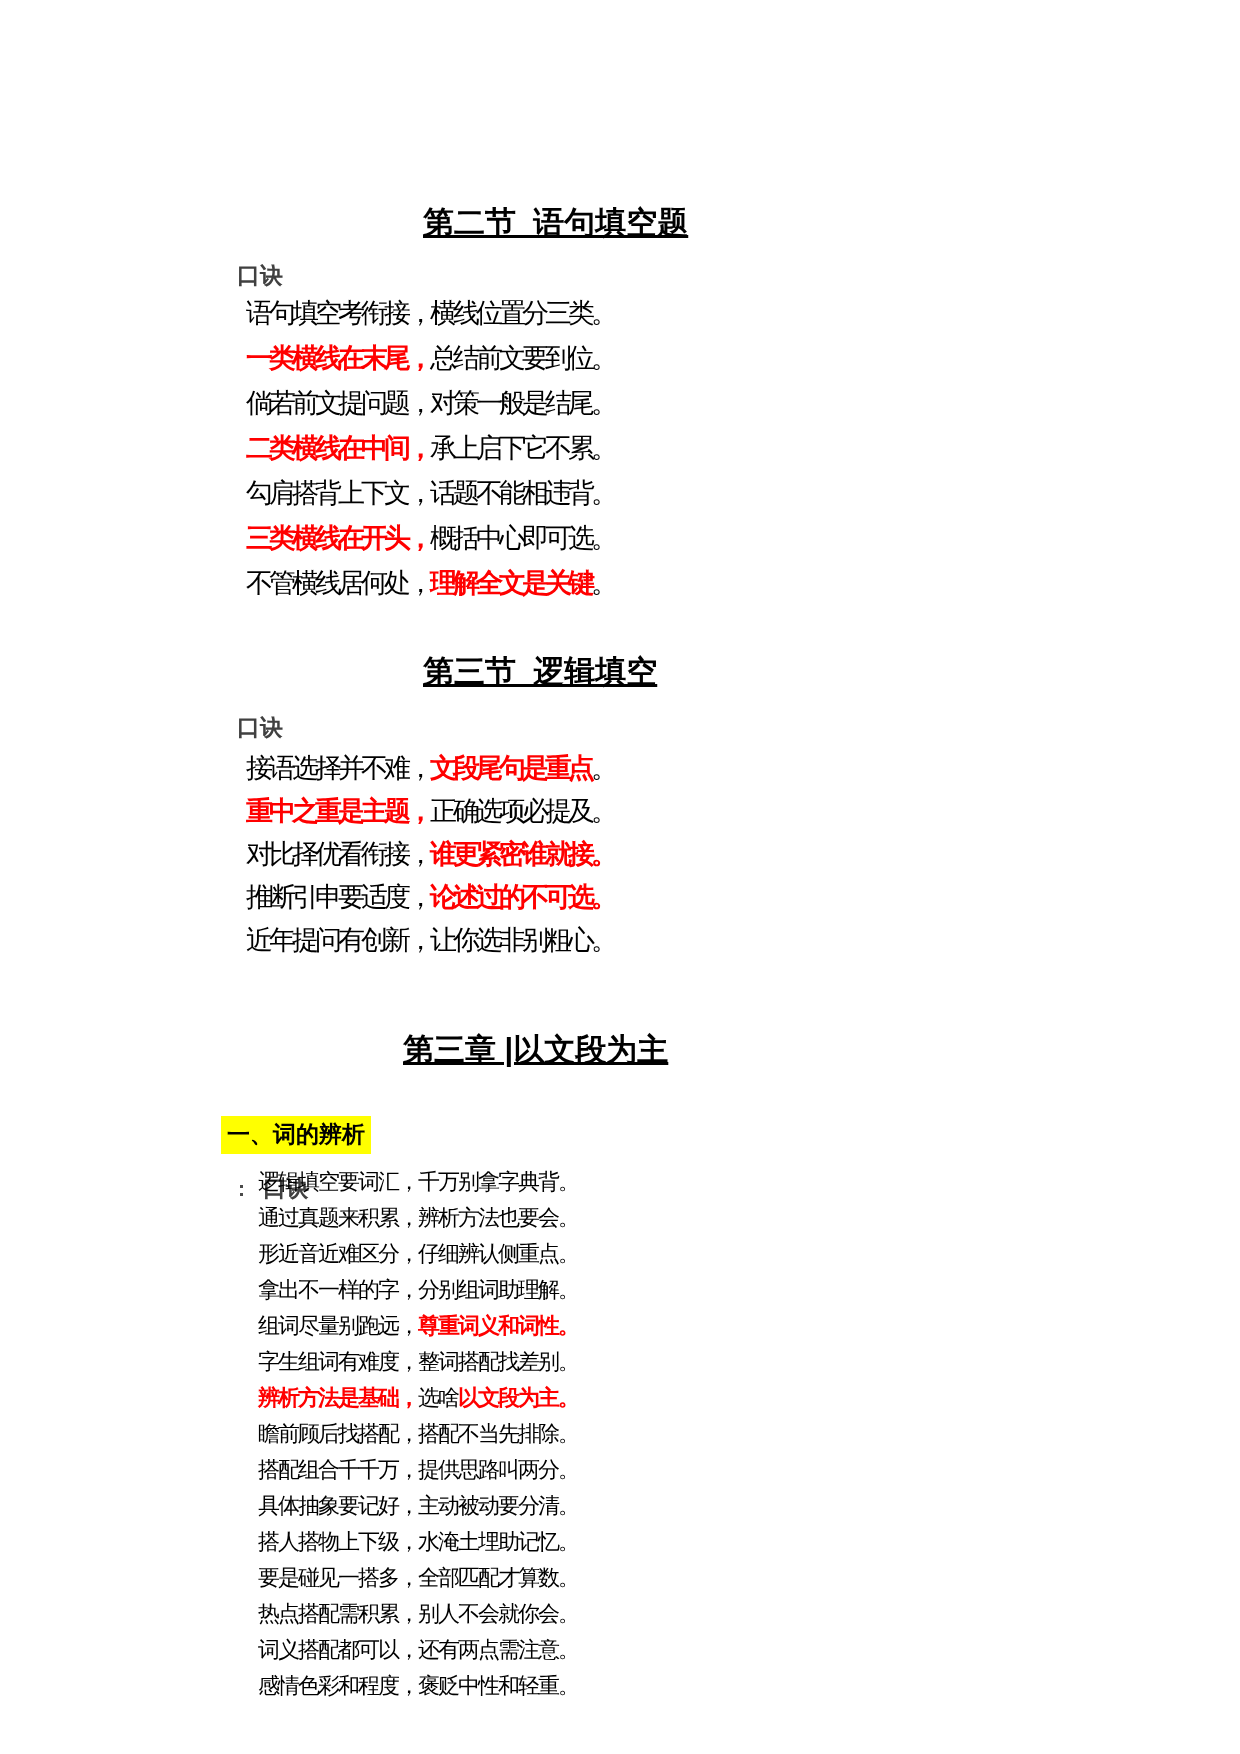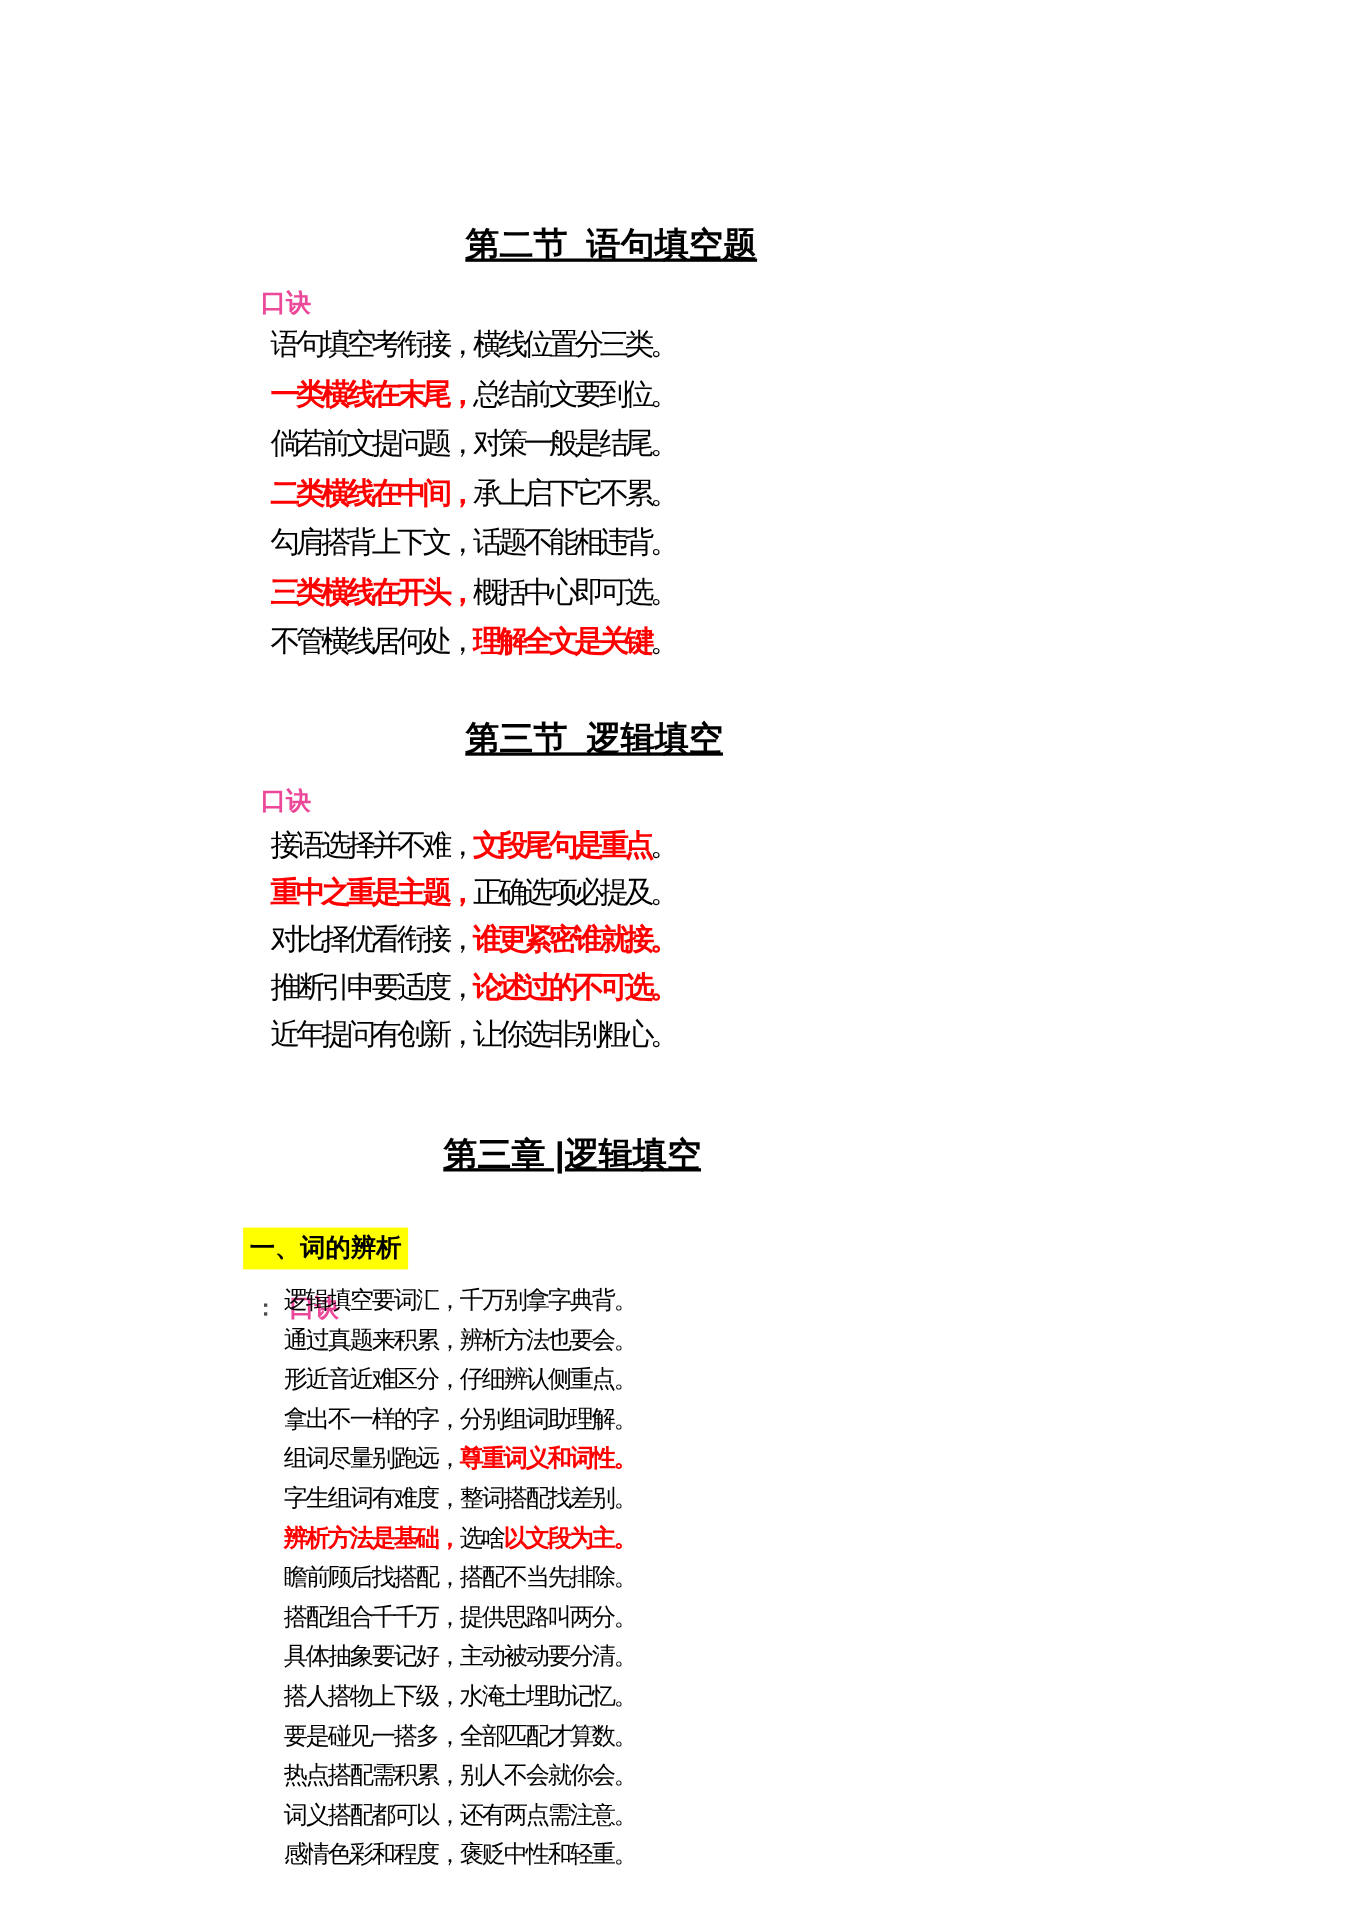--- a/index.html
+++ b/index.html
@@ -23,21 +23,21 @@
   }
   #title1 { left: 423px; top: 181px; }
   #title2 { left: 423px; top: 630px; }
   #title3 { left: 403px; top: 1008px; }
 
   .koujue {
     position: absolute;
     font-family: "Liberation Sans", sans-serif;
     font-weight: bold;
     font-size: 23px;
-    color: #ec4899;
+    color: #404040;
   }
   #koujue1 { left: 237px; top: 260px; }
   #koujue2 { left: 237px; top: 712px; }
   #koujue3 { left: 263px; top: 1173px; }
 
   .lines { position: absolute; white-space: pre; }
   #lines1 { left: 246px; top: 291px; font-size: 27px; line-height: 45px; letter-spacing: -4px; }
   #lines2 { left: 246px; top: 747px; font-size: 27px; line-height: 43px; letter-spacing: -4px; }
   #lines3 { left: 258px; top: 1164px; font-size: 22px; line-height: 36px; letter-spacing: -2px; }
 
@@ -73,17 +73,17 @@
 <body style="background: rgb(255, 255, 255);">
 
 <h1 id="title1" class="sec-title">第二节  语句填空题</h1>
 <div id="koujue1" class="koujue">口诀</div>
 <div id="lines1" class="lines"><div class="line"><span class="run">语句填空考衔接，横线位置分三类。</span></div><div class="line"><span class="run run-red">一类横线在末尾，</span><span class="run">总结前文要到位。</span></div><div class="line"><span class="run">倘若前文提问题，对策一般是结尾。</span></div><div class="line"><span class="run run-red">二类横线在中间，</span><span class="run">承上启下它不累。</span></div><div class="line"><span class="run">勾肩搭背上下文，话题不能相违背。</span></div><div class="line"><span class="run run-red">三类横线在开头，</span><span class="run">概括中心即可选。</span></div><div class="line"><span class="run">不管横线居何处，</span><span class="run run-red">理解全文是关键</span><span class="run">。</span></div></div>
 
 <h1 id="title2" class="sec-title">第三节  逻辑填空</h1>
 <div id="koujue2" class="koujue">口诀</div>
 <div id="lines2" class="lines"><div class="line"><span class="run">接语选择并不难，</span><span class="run run-red">文段尾句是重点</span><span class="run">。</span></div><div class="line"><span class="run run-red">重中之重是主题，</span><span class="run">正确选项必提及。</span></div><div class="line"><span class="run">对比择优看衔接，</span><span class="run run-red">谁更紧密谁就接。</span></div><div class="line"><span class="run">推断引申要适度，</span><span class="run run-red">论述过的不可选。</span></div><div class="line"><span class="run">近年提问有创新，让你选非别粗心。</span></div></div>
 
-<h1 id="title3" class="sec-title">第三章 |逻辑填空</h1>
+<h1 id="title3" class="sec-title">第三章 |以文段为主</h1>
 <div class="highlight-heading">一、词的辨析</div>
 <div class="margin-mark"></div>
 <div id="koujue3" class="koujue">口诀</div>
 <div id="lines3" class="lines"><div class="line"><span class="run">逻辑填空要词汇，千万别拿字典背。</span></div><div class="line"><span class="run">通过真题来积累，辨析方法也要会。</span></div><div class="line"><span class="run">形近音近难区分，仔细辨认侧重点。</span></div><div class="line"><span class="run">拿出不一样的字，分别组词助理解。</span></div><div class="line"><span class="run">组词尽量别跑远，</span><span class="run run-red">尊重词义和词性。</span></div><div class="line"><span class="run">字生组词有难度，整词搭配找差别。</span></div><div class="line"><span class="run run-red">辨析方法是基础，</span><span class="run">选啥</span><span class="run run-red">以文段为主。</span></div><div class="line"><span class="run">瞻前顾后找搭配，搭配不当先排除。</span></div><div class="line"><span class="run">搭配组合千千万，提供思路叫两分。</span></div><div class="line"><span class="run">具体抽象要记好，主动被动要分清。</span></div><div class="line"><span class="run">搭人搭物上下级，水淹土埋助记忆。</span></div><div class="line"><span class="run">要是碰见一搭多，全部匹配才算数。</span></div><div class="line"><span class="run">热点搭配需积累，别人不会就你会。</span></div><div class="line"><span class="run">词义搭配都可以，还有两点需注意。</span></div><div class="line"><span class="run">感情色彩和程度，褒贬中性和轻重。</span></div></div>
 
 </body></html>

